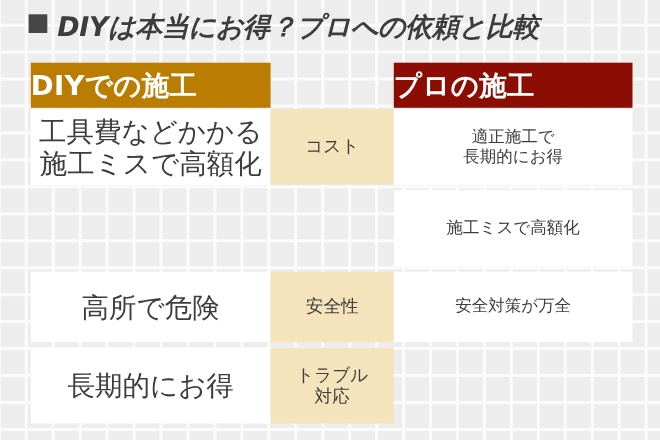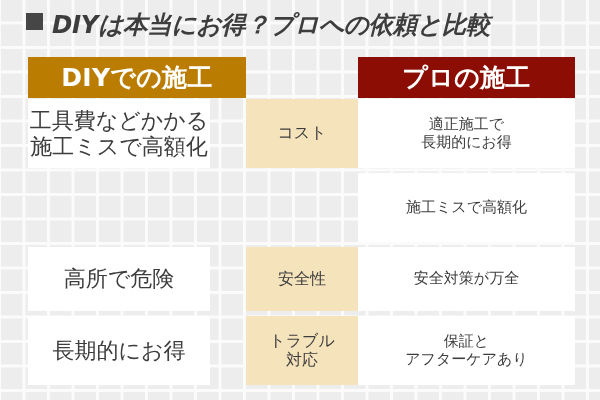--- a/index.html
+++ b/index.html
@@ -53,21 +53,20 @@
     line-height: 1;
   }
 
   
   .col-header {
     position: absolute;
     top: 57px;
     height: 41px;
     display: flex;
     align-items: center;
-    justify-content: center;
     color: #ffffff;
     font-size: 25px;
     font-weight: bold;
     letter-spacing: 0.3px;
     box-sizing: border-box;
   }
   #header-diy {
     left: 28px;
     width: 218px;
     background: #bb7c02;
@@ -98,23 +97,23 @@
     align-items: center;
     justify-content: center;
     text-align: center;
     color: #3d3d3d;
     box-sizing: border-box;
     line-height: 1.16;
     white-space: pre-line;
   }
   .cell-left {
     left: 0;
-    width: 182px;
+    width: 218px;
     background: #ffffff;
-    font-size: 22px;
+    font-size: 25px;
   }
   .cell-mid {
     left: 218px;
     width: 112px;
     background: #f5e3bc;
     font-size: 16px;
   }
   .cell-right {
     left: 330px;
     width: 217px;
@@ -161,18 +160,16 @@
     <div class="row row-2">
       <div class="cell cell-left">高所で危険</div>
       <div class="cell cell-mid">安全性</div>
       <div class="cell cell-right">安全対策が万全</div>
     </div>
 
     <div class="row row-3">
       <div class="cell cell-left">長期的にお得</div>
       <div class="cell cell-mid">トラブル
 対応</div>
-      <div class="cell cell-right">保証と
-アフターケアあり</div>
     </div>
 
   </div>
 </div>
 
 </body></html>

